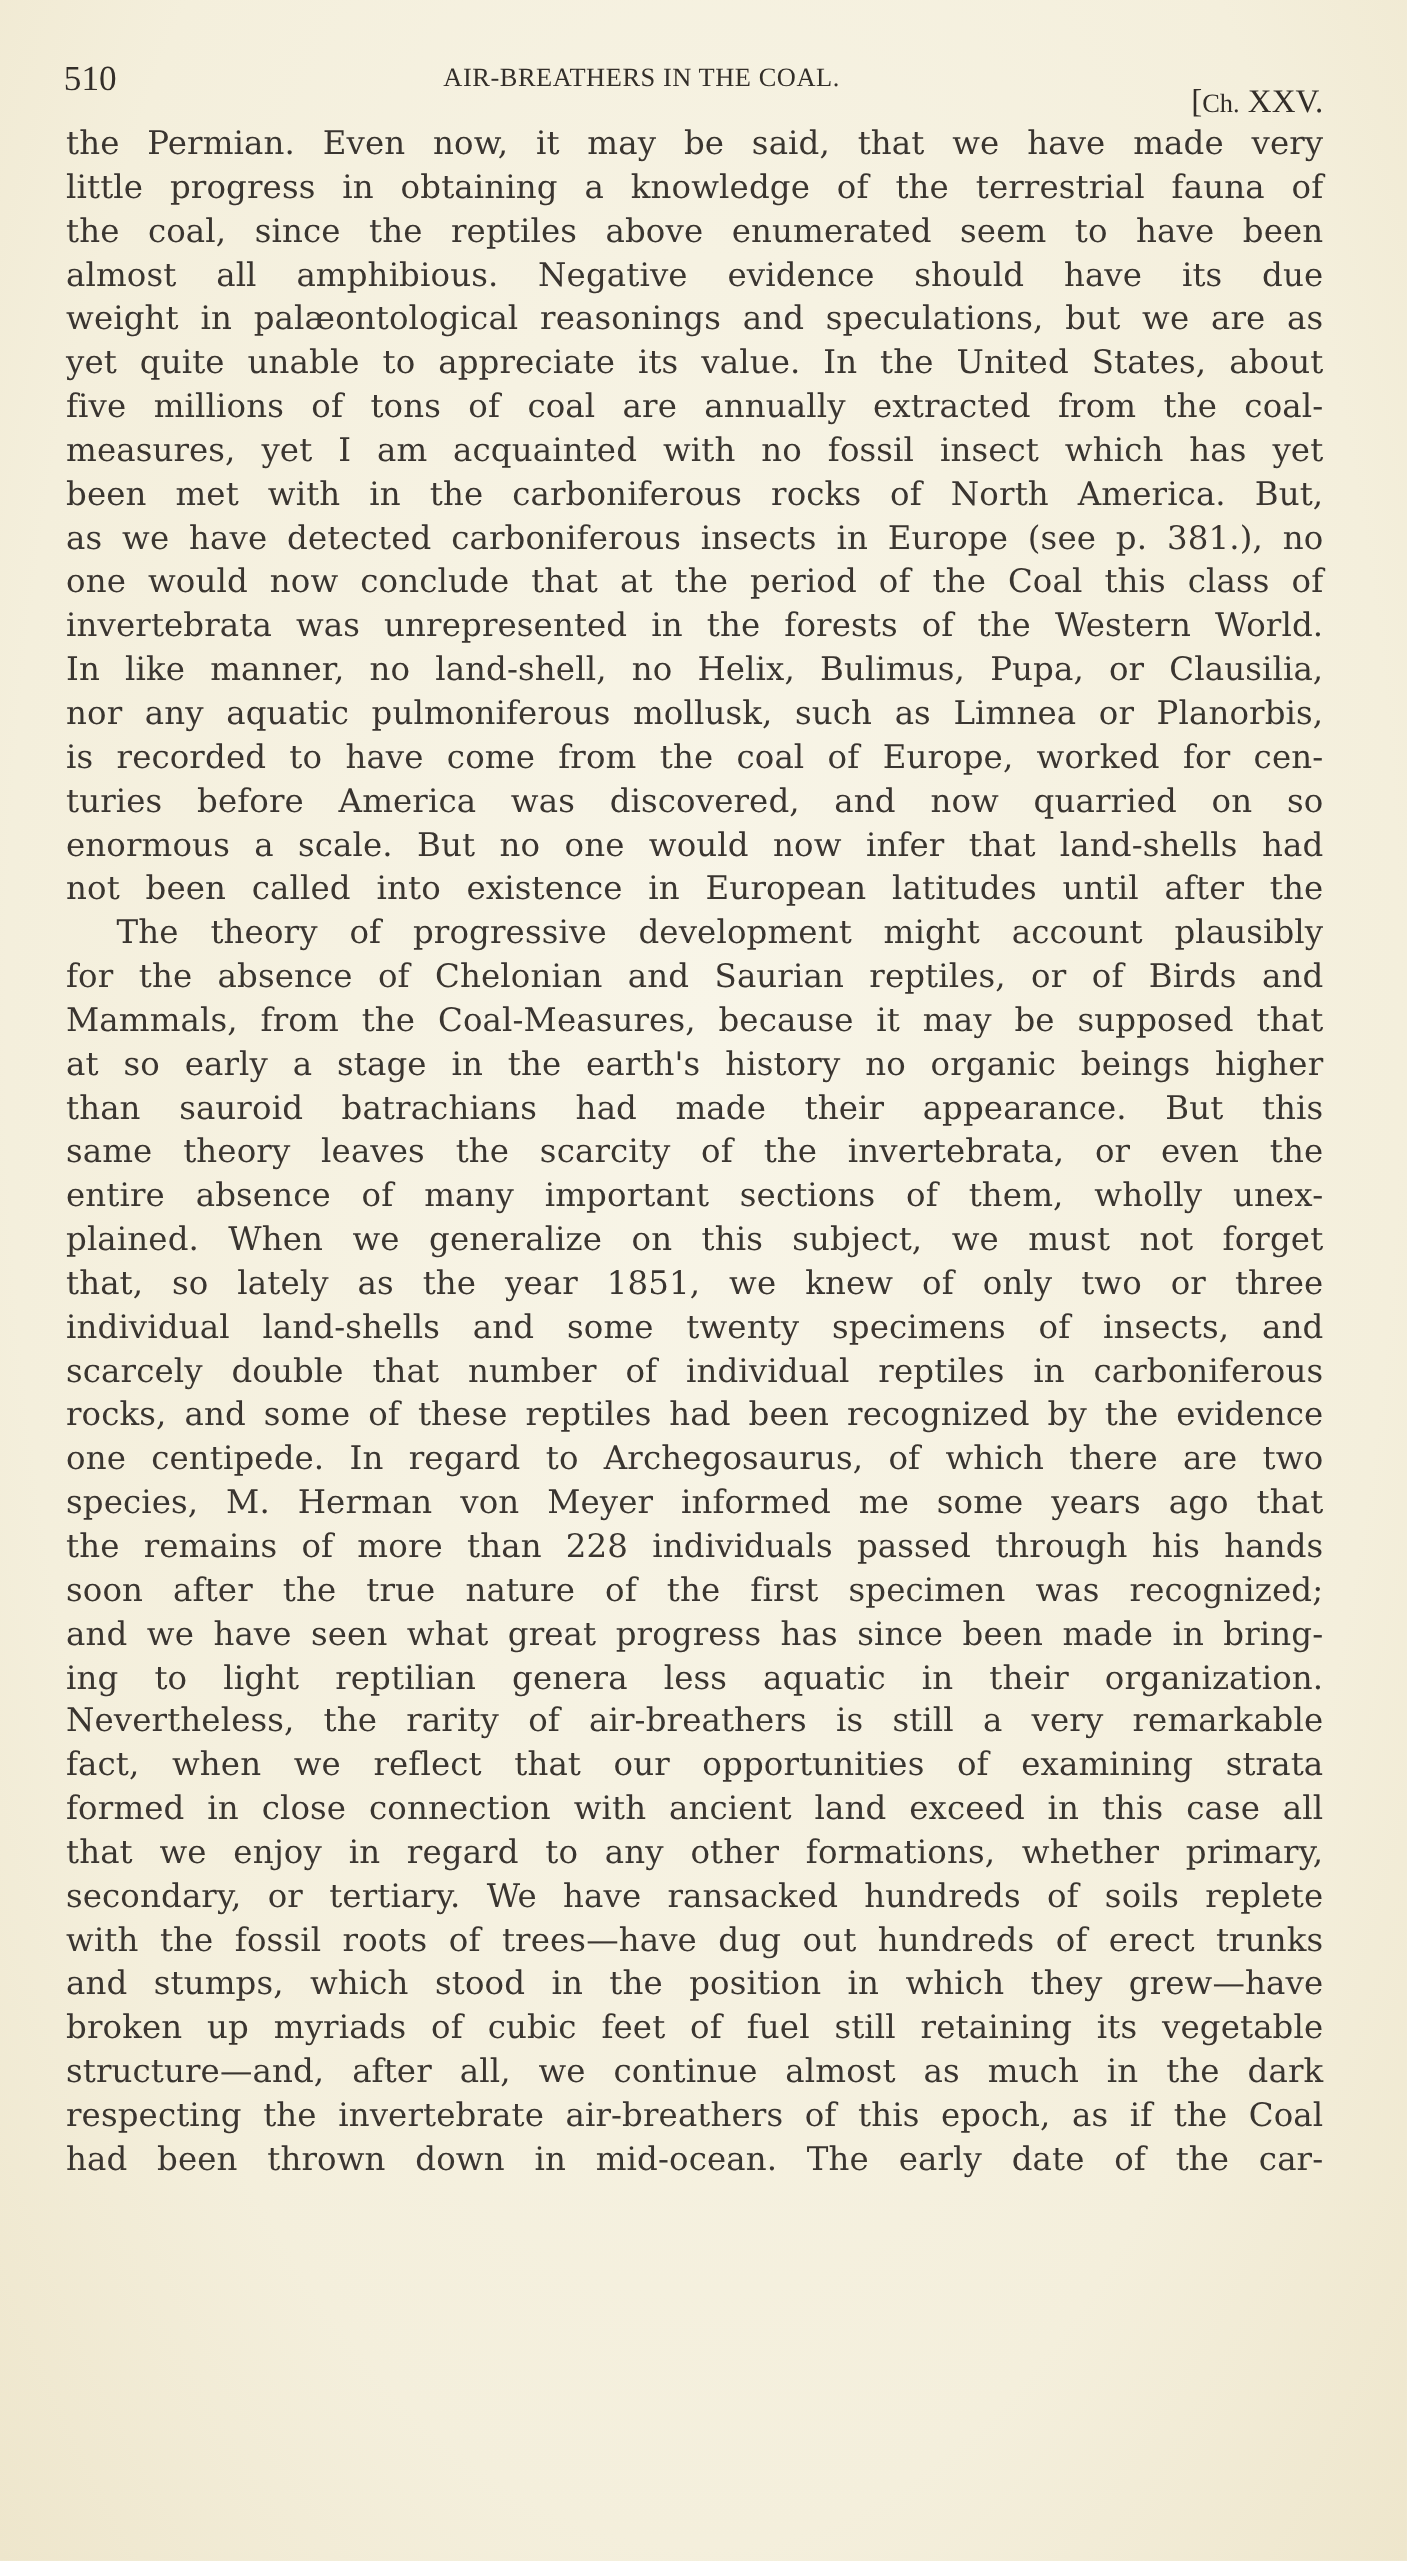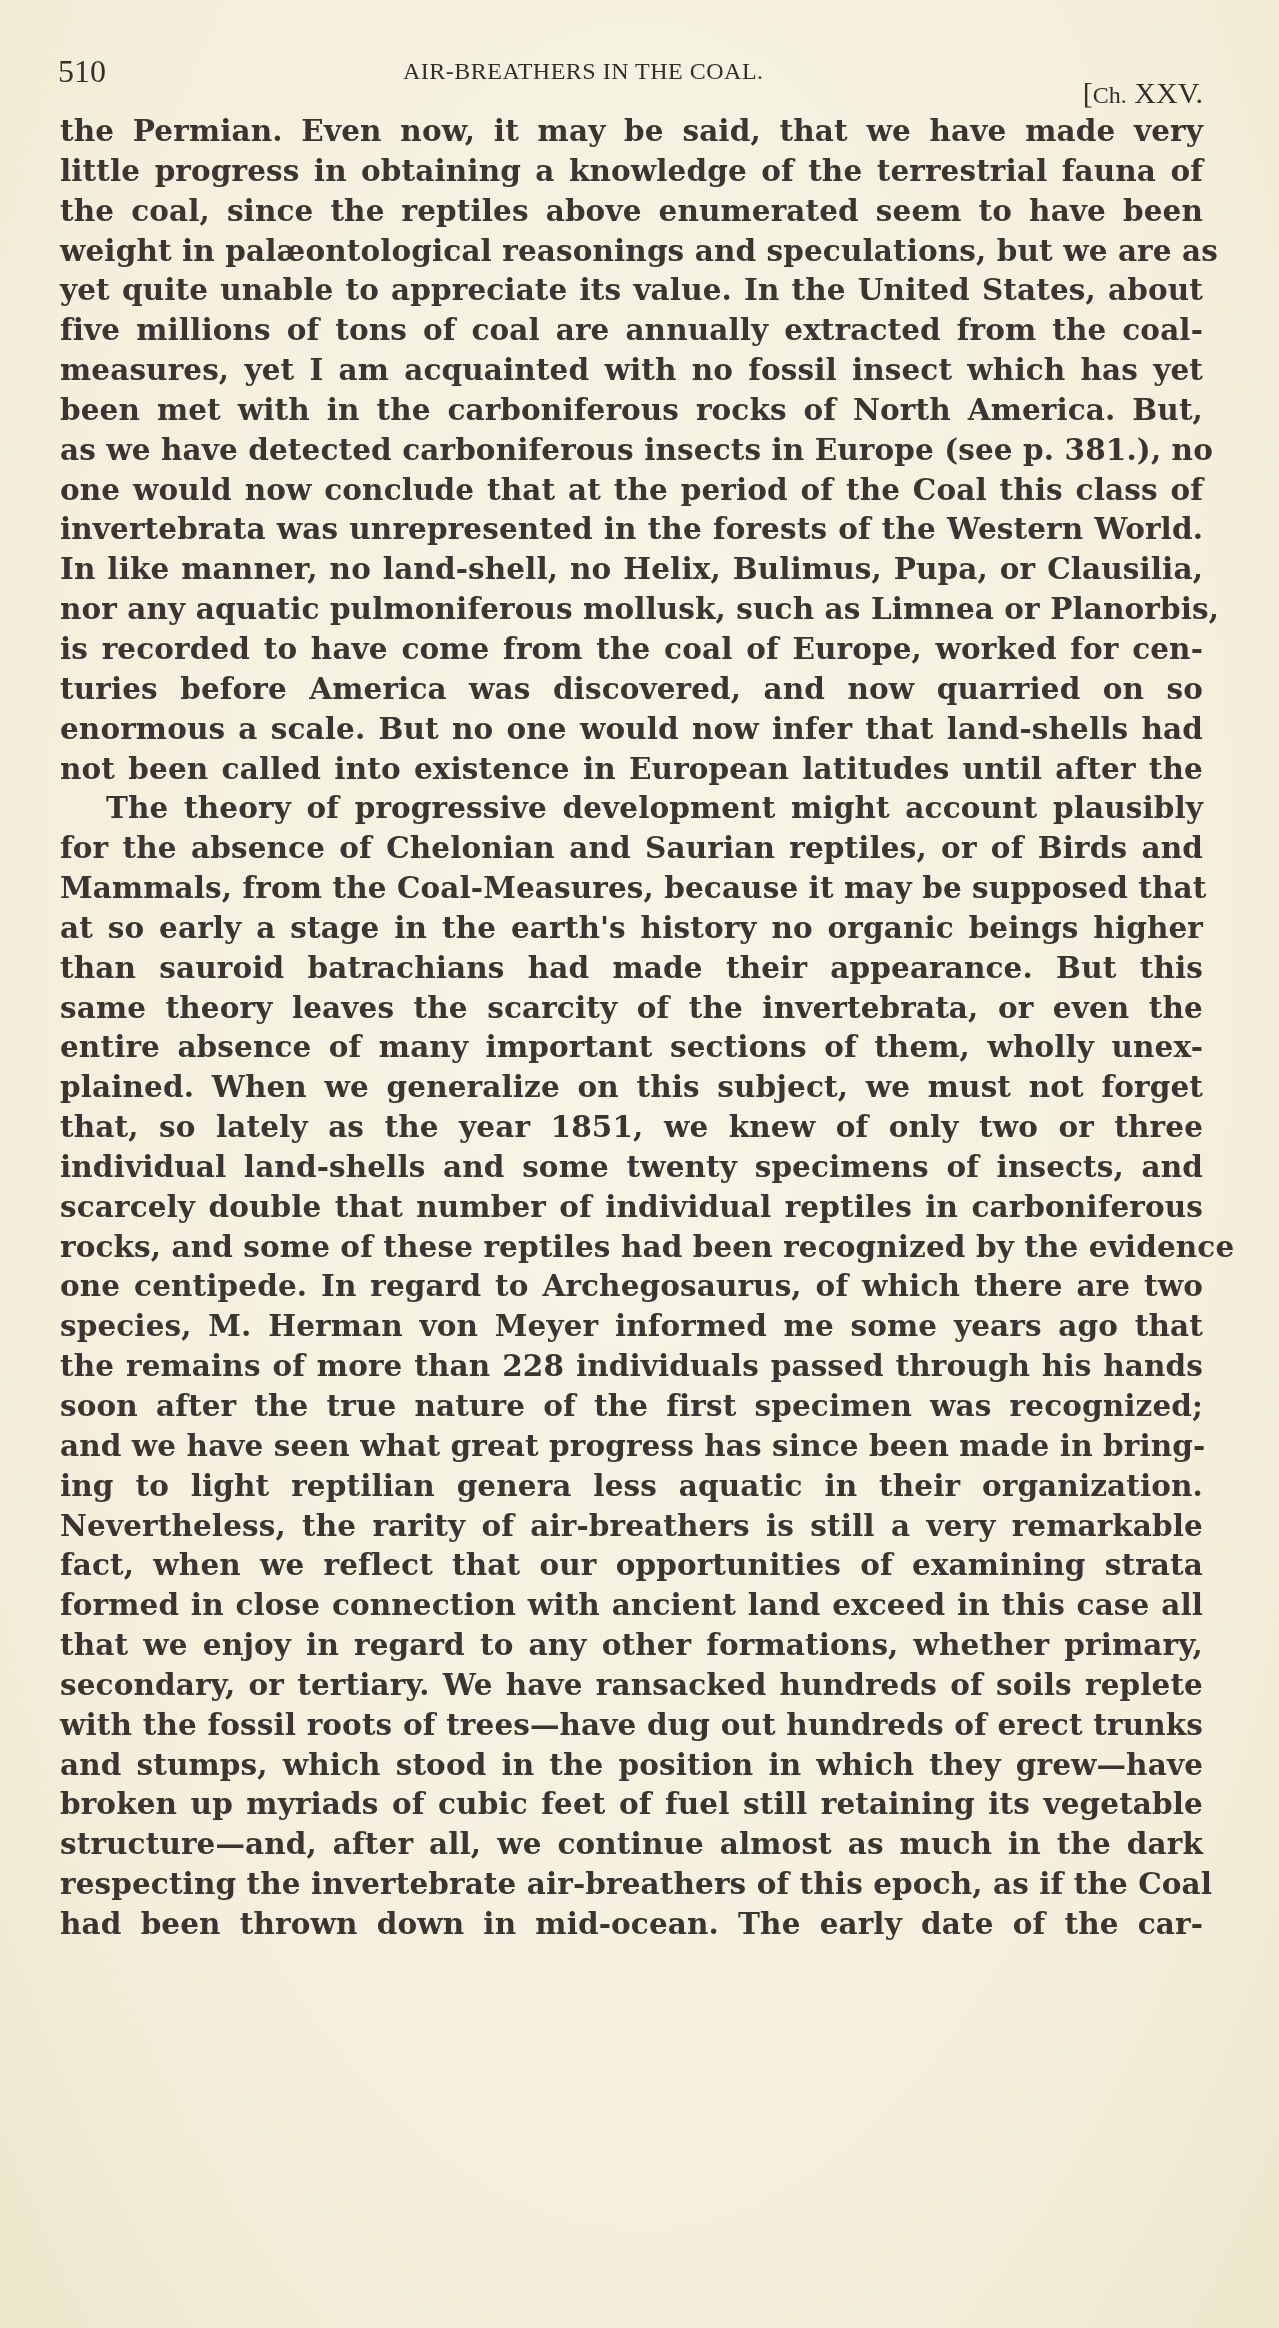--- a/index.html
+++ b/index.html
@@ -73,38 +73,38 @@
     letter-spacing: 0.1px;
   }
   .line.last {
     text-align-last: left;
   }
   .line.indent {
     padding-left: 46px;
   }
   .paragraph {
     display: block;
-    font-weight: bold;
   }
 </style>
 </head>
 <body>
 
 <div class="page">
   <div class="running-head">
     <span class="page-number">510</span>
     <span class="running-title">AIR-BREATHERS IN THE COAL.</span>
     <span class="chapter-ref"><span>[</span><span class="sc">Ch.</span><span> XXV.</span></span>
   </div>
 
   <div class="body-text" id="body-text">
       <div class="paragraph">
         <span class="line">the Permian.  Even now, it may be said, that we have made very</span>
         <span class="line">little progress in obtaining a knowledge of the terrestrial fauna of</span>
         <span class="line">the coal, since the reptiles above enumerated seem to have been</span>
+        <span class="line">almost all amphibious.  Negative evidence should have its due</span>
         <span class="line">weight in palæontological reasonings and speculations, but we are as</span>
         <span class="line">yet quite unable to appreciate its value.  In the United States, about</span>
         <span class="line">five millions of tons of coal are annually extracted from the coal-</span>
         <span class="line">measures, yet I am acquainted with no fossil insect which has yet</span>
         <span class="line">been met with in the carboniferous rocks of North America.  But,</span>
         <span class="line">as we have detected carboniferous insects in Europe (see p. 381.), no</span>
         <span class="line">one would now conclude that at the period of the Coal this class of</span>
         <span class="line">invertebrata was unrepresented in the forests of the Western World.</span>
         <span class="line">In like manner, no land-shell, no Helix, Bulimus, Pupa, or Clausilia,</span>
         <span class="line">nor any aquatic pulmoniferous mollusk, such as Limnea or Planorbis,</span>

